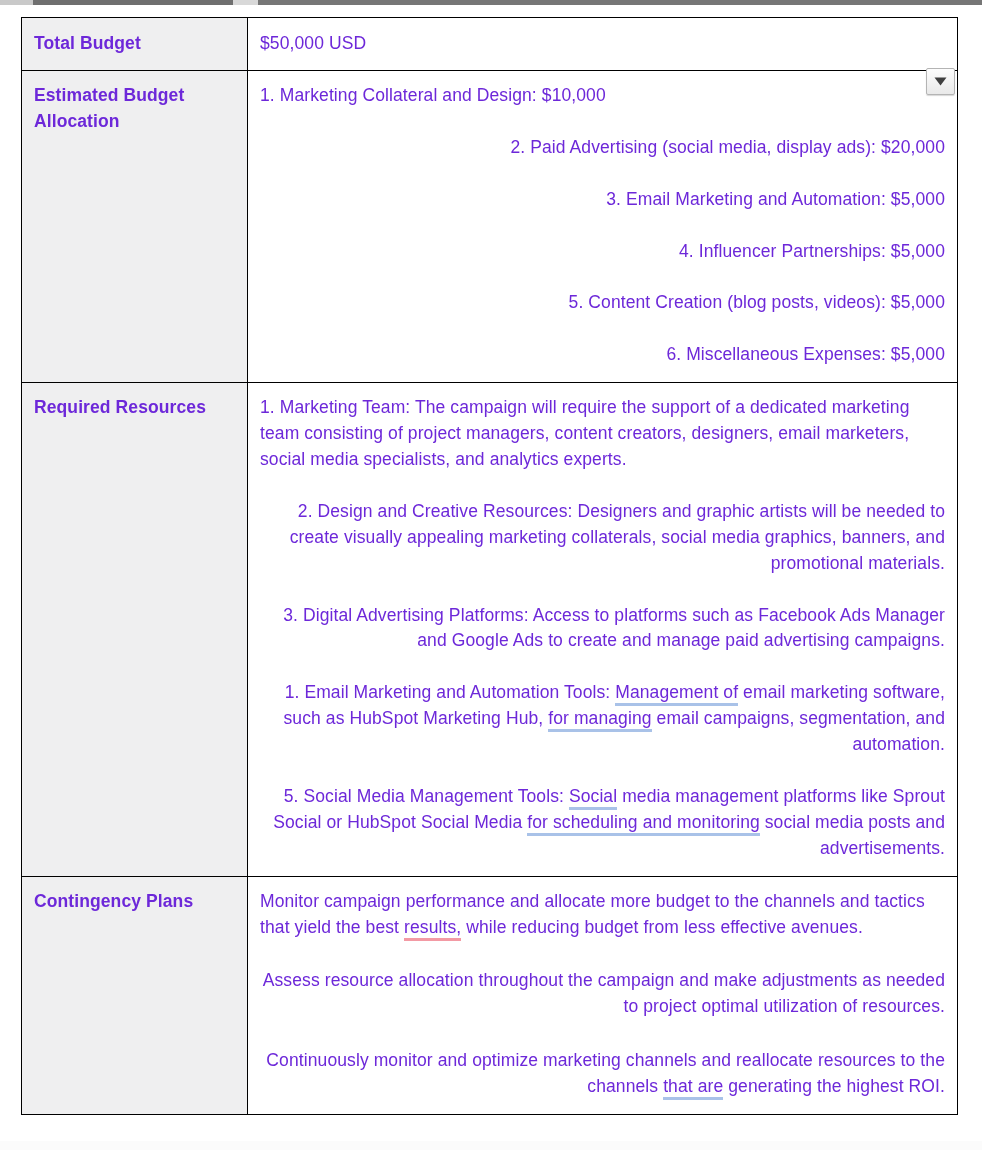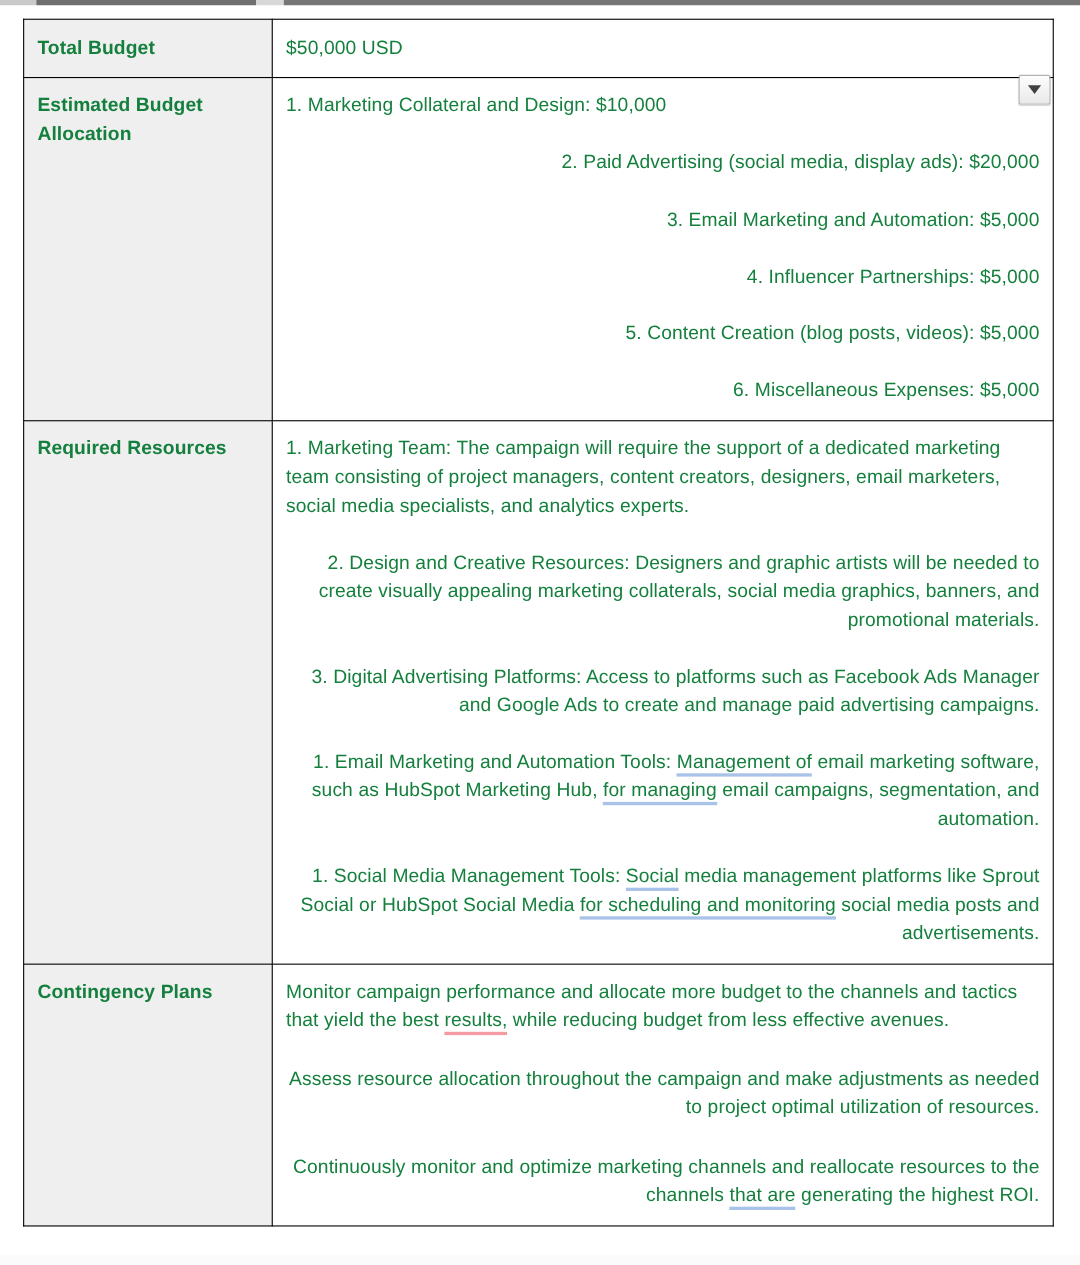--- a/index.html
+++ b/index.html
@@ -54,21 +54,21 @@
     width: 937px;
     border-collapse: collapse;
     table-layout: fixed;
   }
   .spec-table td {
     border: 1.6px solid #000000;
     vertical-align: top;
     padding: 12px 12px 14px 12px;
     font-size: 17.5px;
     line-height: 1.48;
-    color: #15803d;
+    color: #6d28d9;
     letter-spacing: 0.1px;
   }
   .col-label {
     width: 226px;
     background: #efeff0;
     font-weight: 600;
     padding-left: 13px;
   }
   .col-value {
     background: #ffffff;
@@ -157,21 +157,21 @@
               <div class="value-para tight"><span>6. Miscellaneous Expenses: $5,000</span></div>
             </td>
           </tr>
           <tr>
             <td class="col-label">Required Resources</td>
             <td class="col-value">
               <div class="value-para tight"><span>1. Marketing Team: The campaign will require the support of a dedicated marketing team consisting of project managers, content creators, designers, email marketers, social media specialists, and analytics experts.</span></div>
               <div class="value-para tight"><span>2. Design and Creative Resources: Designers and graphic artists will be needed to create visually appealing marketing collaterals, social media graphics, banners, and promotional materials.</span></div>
               <div class="value-para tight"><span>3. Digital Advertising Platforms: Access to platforms such as Facebook Ads Manager and Google Ads to create and manage paid advertising campaigns.</span></div>
               <div class="value-para tight"><span>1. Email Marketing and Automation Tools: </span><span class="mark-blue">Management of</span><span> email marketing software, such as HubSpot Marketing Hub, </span><span class="mark-blue">for managing</span><span> email campaigns, segmentation, and automation.</span></div>
-              <div class="value-para tight"><span>1. Social Media Management Tools: </span><span class="mark-blue">Social</span><span> media management platforms like Sprout Social or HubSpot Social Media </span><span class="mark-blue">for scheduling and monitoring</span><span> social media posts and advertisements.</span></div>
+              <div class="value-para tight"><span>5. Social Media Management Tools: </span><span class="mark-blue">Social</span><span> media management platforms like Sprout Social or HubSpot Social Media </span><span class="mark-blue">for scheduling and monitoring</span><span> social media posts and advertisements.</span></div>
             </td>
           </tr>
           <tr>
             <td class="col-label">Contingency Plans</td>
             <td class="col-value">
               <div class="value-para"><span>Monitor campaign performance and allocate more budget to the channels and tactics that yield the best </span><span class="mark-red">results,</span><span> while reducing budget from less effective avenues.</span></div>
               <div class="value-para"><span>Assess resource allocation throughout the campaign and make adjustments as needed to project optimal utilization of resources.</span></div>
               <div class="value-para"><span>Continuously monitor and optimize marketing channels and reallocate resources to the channels </span><span class="mark-blue">that are</span><span> generating the highest ROI.</span></div>
             </td>
           </tr>

